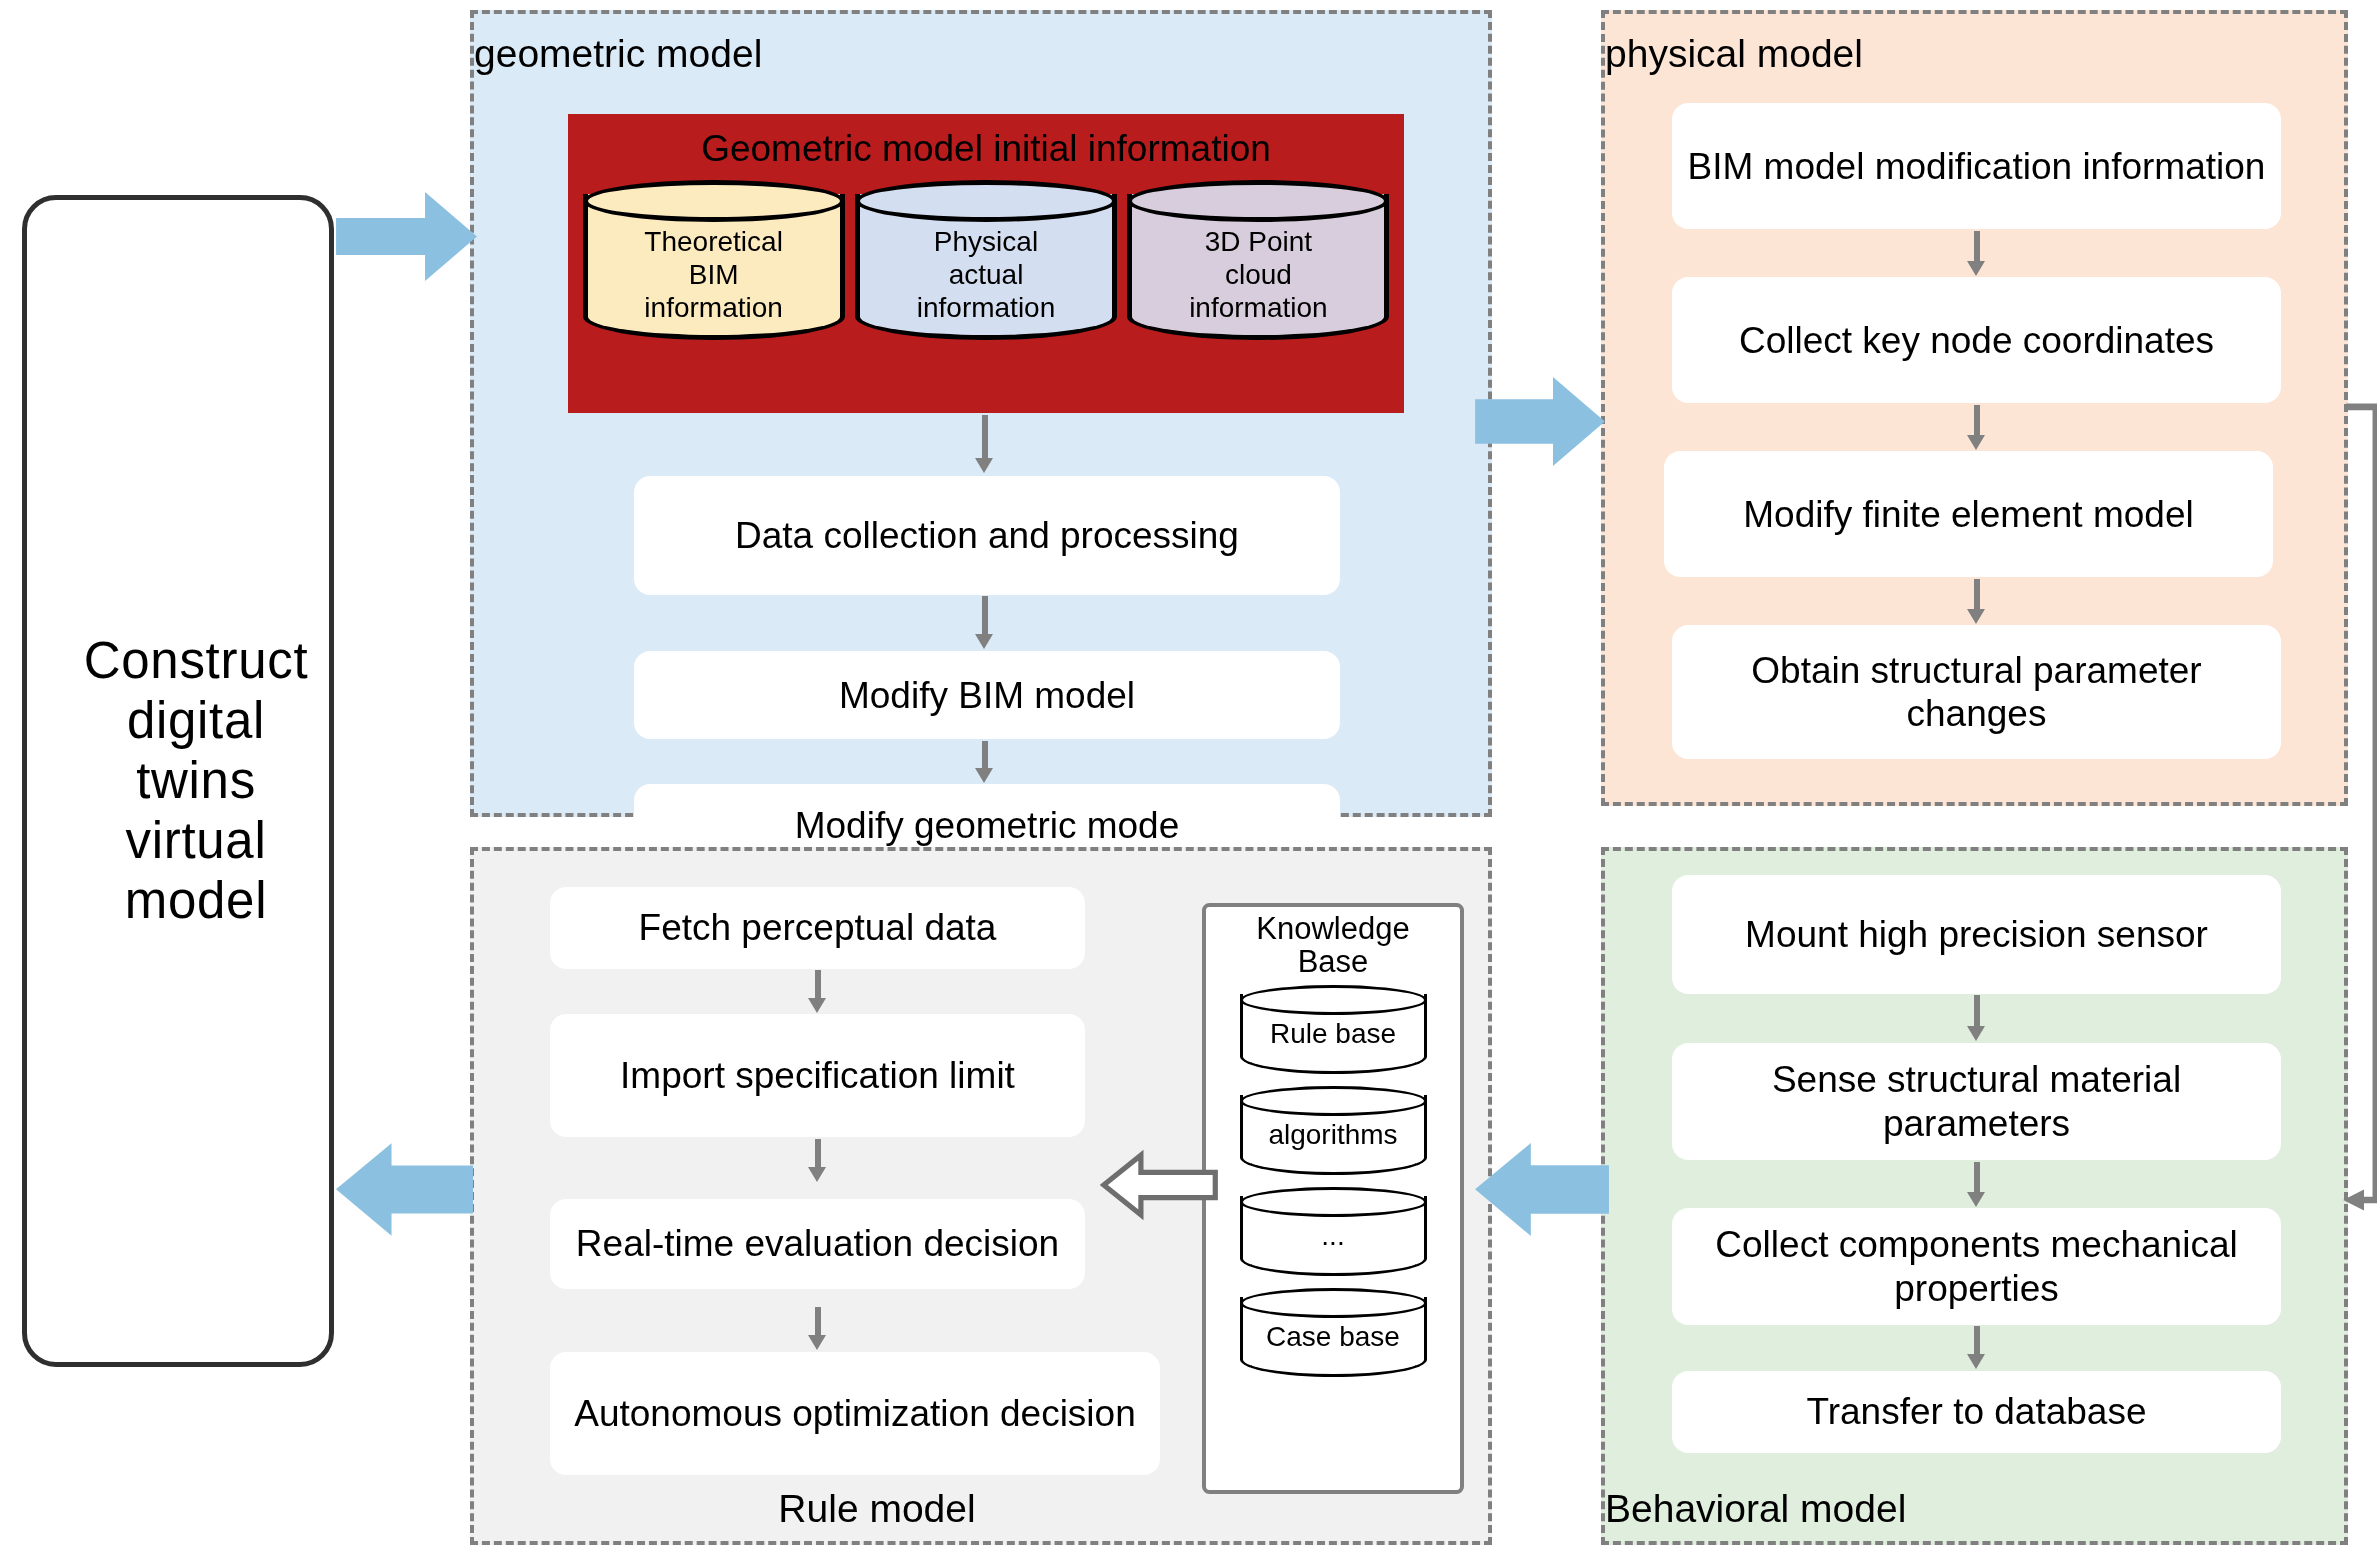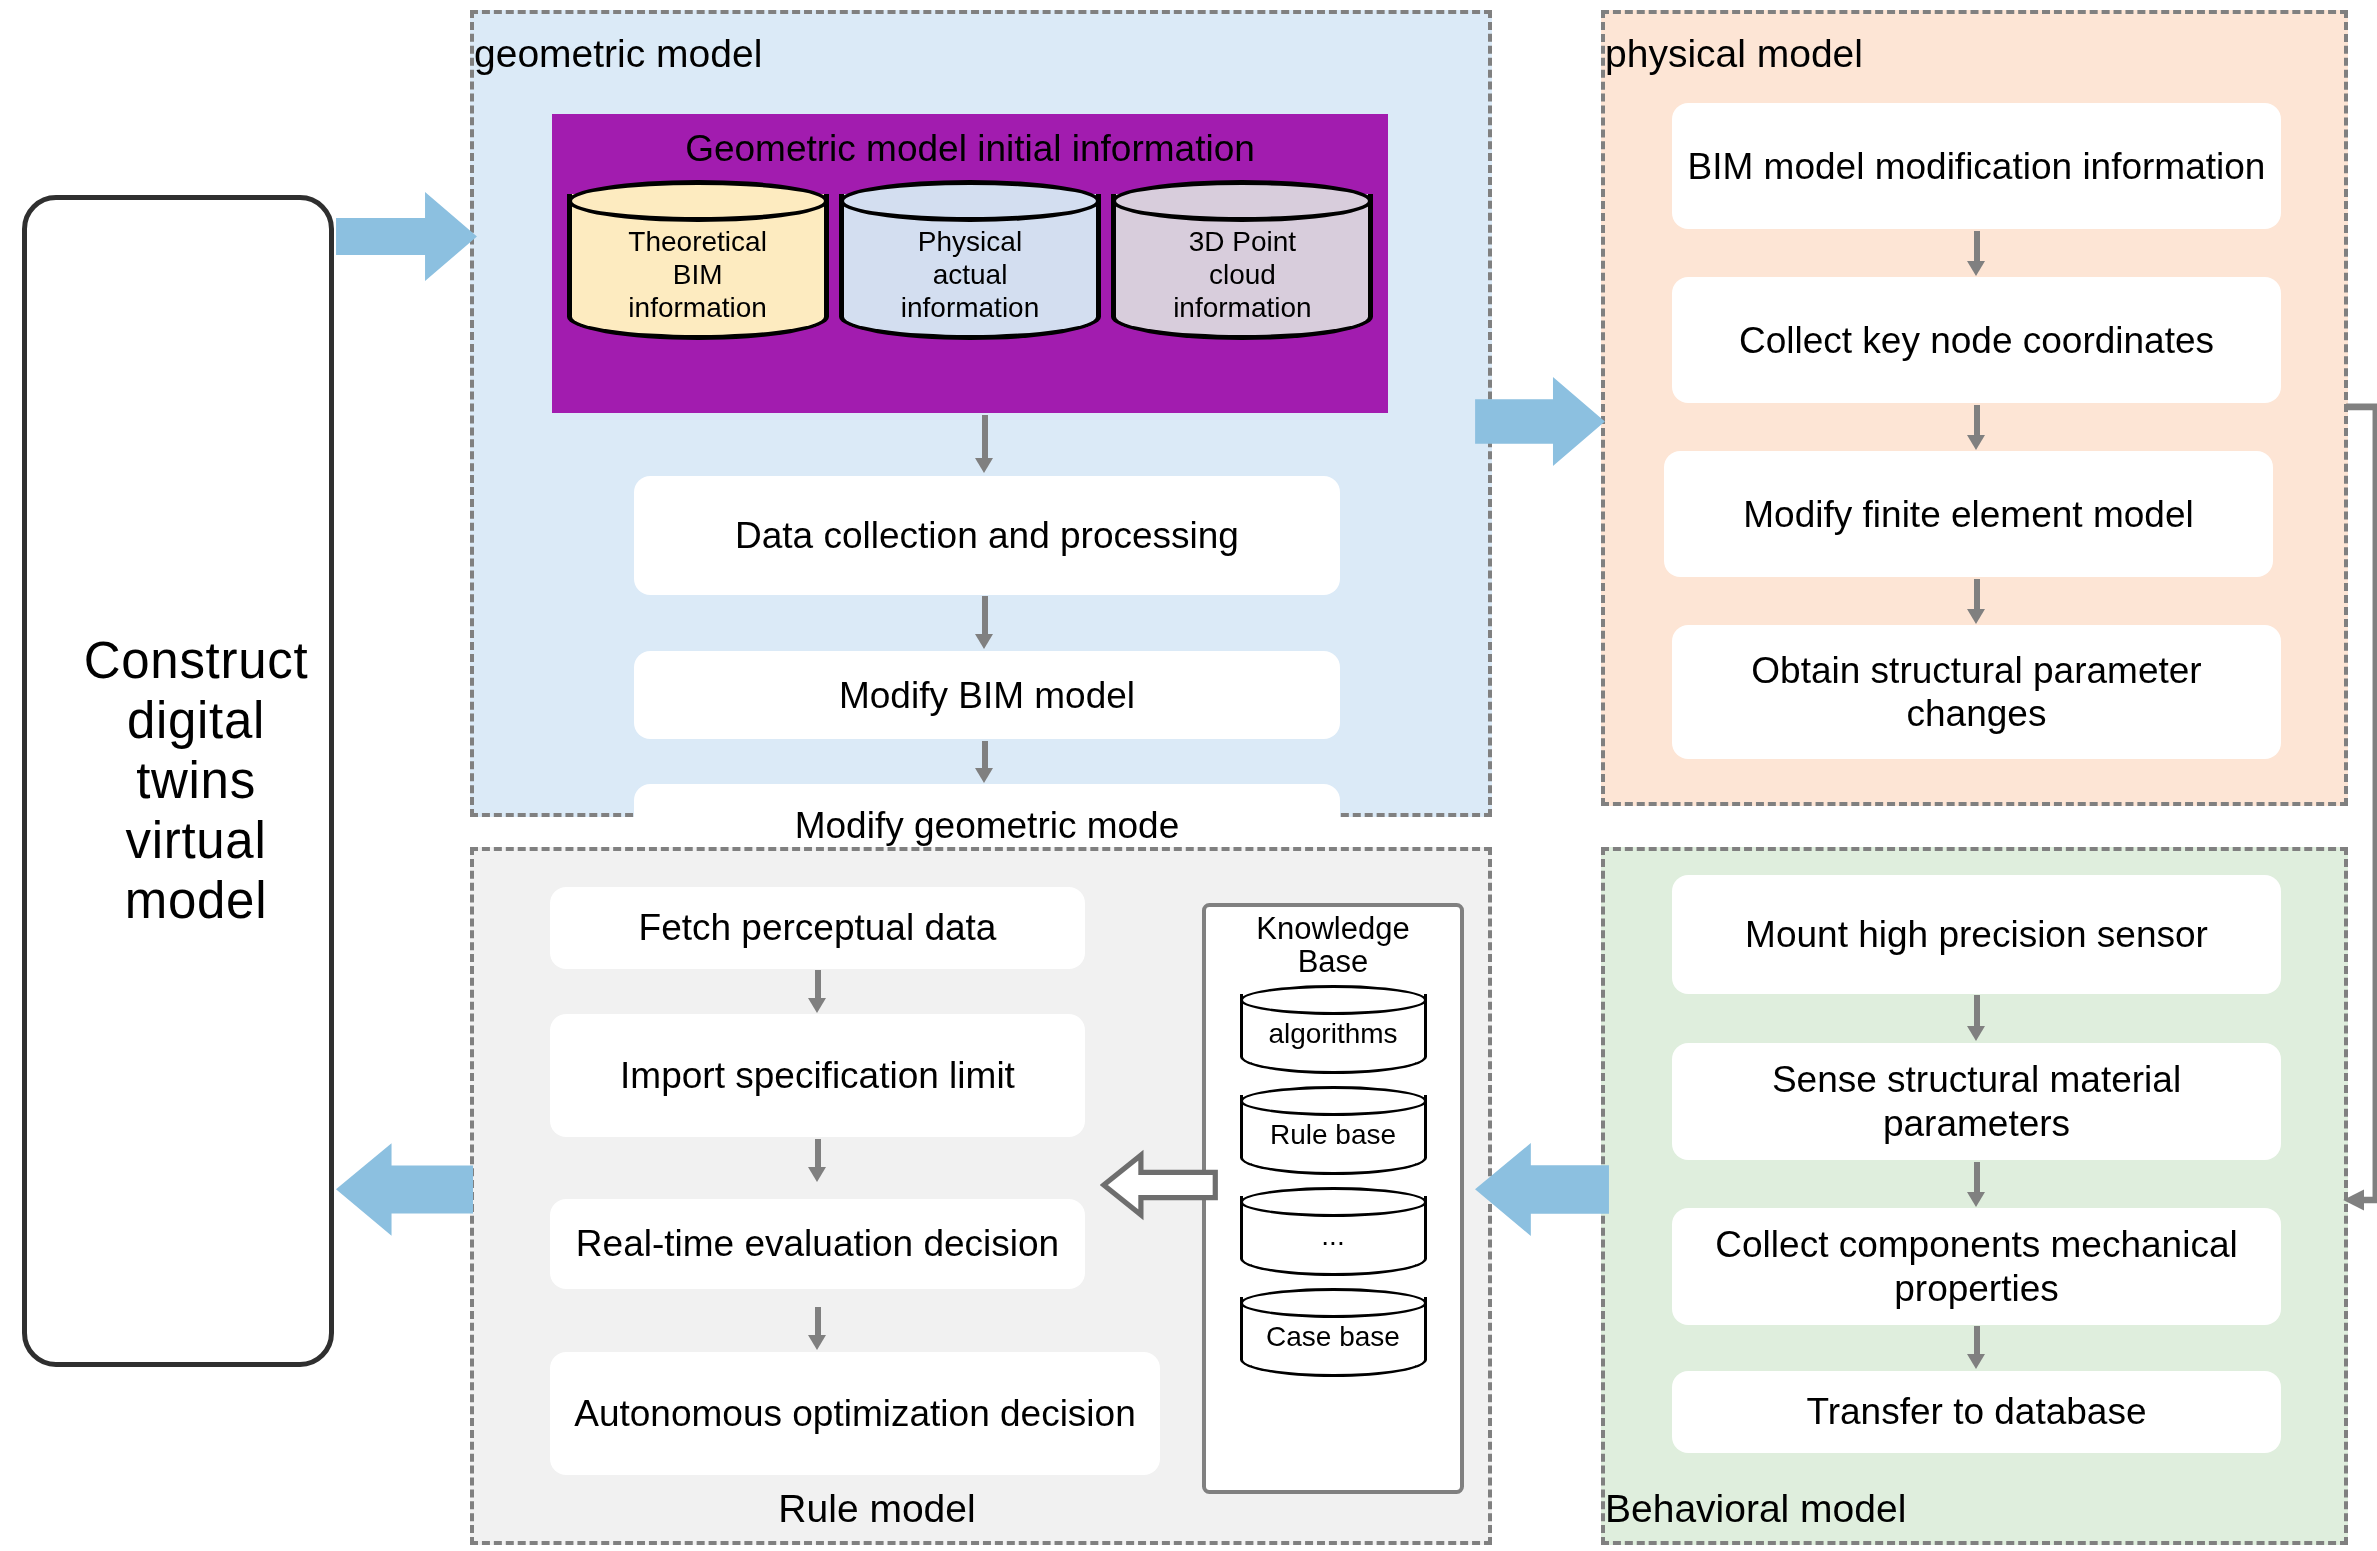--- a/index.html
+++ b/index.html
@@ -23,21 +23,21 @@
   #panel-behavior {left:1601px; top:847px; width:747px; height:698px;  background:#dfeedd;}
 
   .panel-title{font-size:39px;width:100%;}
   #panel-geometric .panel-title{position:absolute;top:18px;left:0;}
   #panel-physical  .panel-title{position:absolute;top:18px;left:0;}
   #panel-rule      .panel-title{position:absolute;bottom:10.4px;left:0;text-align:center;padding-right:208px;box-sizing:border-box;}
   #panel-behavior  .panel-title{position:absolute;bottom:10.4px;left:0;}
 
   
   #geo-initial{
-    position:absolute;left:78px;top:100px;width:836px;height:299px;background:#a21caf;
+    position:absolute;left:94px;top:100px;width:836px;height:299px;background:#b91c1c;
   }
   #geo-initial .hdr{font-size:37px;text-align:center;padding-top:13.4px;}
   .cyl-row{display:flex;justify-content:center;gap:10.4px;margin-top:10.4px;}
 
   
   .cyl{position:relative;width:262px;height:171px;}
   .cyl .body{
     position:absolute;left:0;top:13.4px;width:100%;height:146px;
     border:5.2px solid #000;border-top:none;border-radius:0 0 50% 50%/0 0 16% 16%;
     box-sizing:border-box;
@@ -228,26 +228,26 @@
 
   <div class="pbox" style="left:67px;top:520px;width:609px;height:82px;">Transfer to database</div>
 </div>
 
 <div id="kb">
   <div class="kb-title">Knowledge<br>Base</div>
 
   <div class="kbcyl">
     <div class="body"></div>
       <div class="top"></div>
+    <div class="txt">Rule base</div>
+  </div>
+  <div class="kbcyl">
+    <div class="body"></div>
+      <div class="top"></div>
     <div class="txt">algorithms</div>
-  </div>
-  <div class="kbcyl">
-    <div class="body"></div>
-      <div class="top"></div>
-    <div class="txt">Rule base</div>
   </div>
   <div class="kbcyl">
     <div class="body"></div>
       <div class="top"></div>
     <div class="txt">...</div>
   </div>
   <div class="kbcyl">
     <div class="body"></div>
       <div class="top"></div>
     <div class="txt">Case base</div>

